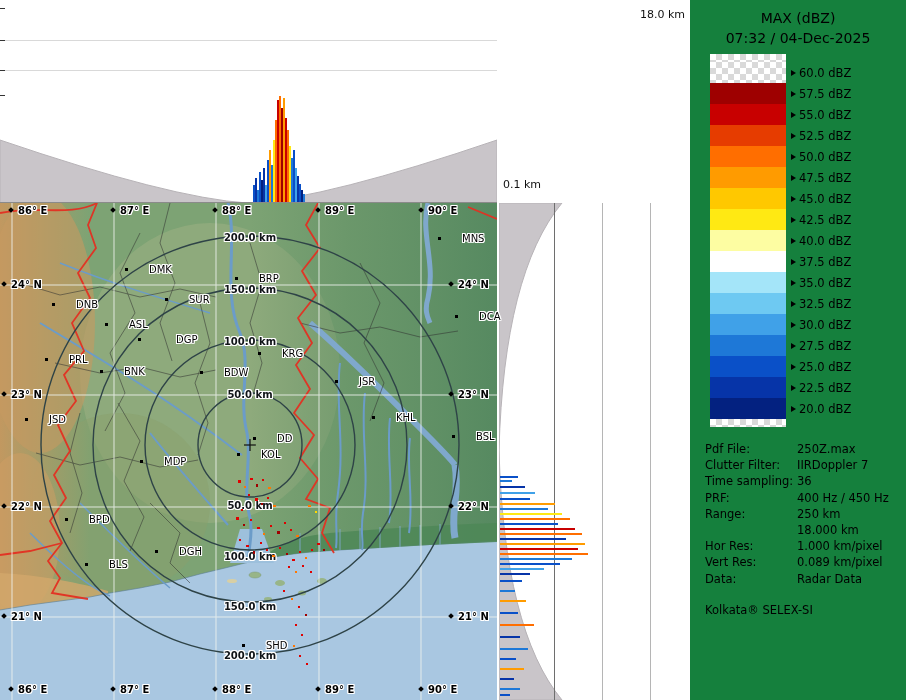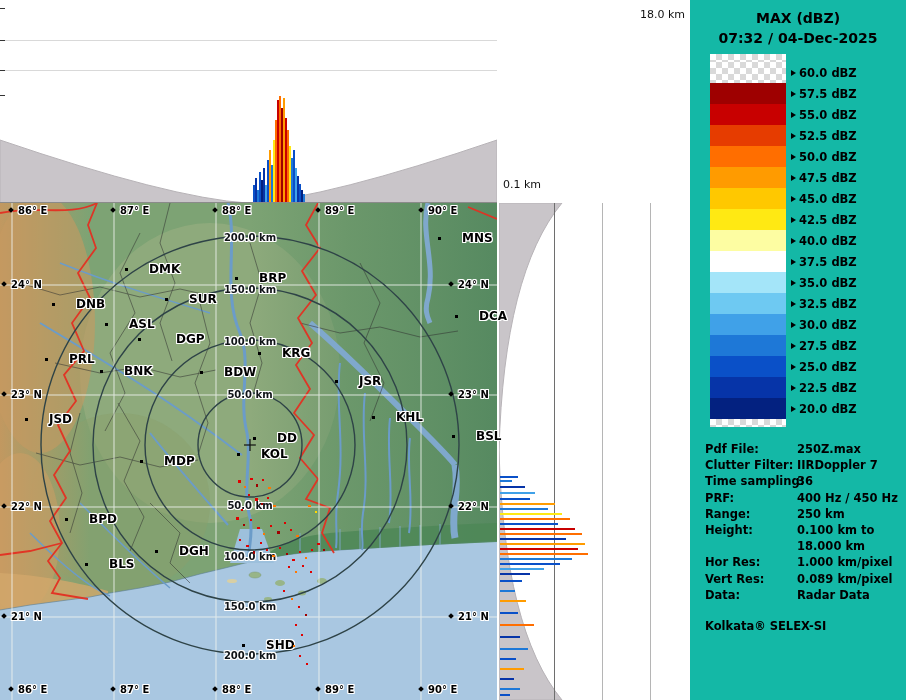--- a/index.html
+++ b/index.html
@@ -5,35 +5,35 @@
   html,body{margin:0;padding:0;background:#fff;}
   #app{position:relative;width:906px;height:700px;overflow:hidden;background:#fff;
        font-family:"DejaVu Sans",sans-serif;color:#000;}
 
   
   #top-strip{position:absolute;left:0;top:0;width:497px;height:203px;background:#fff;
              box-sizing:border-box;border-bottom:1px solid #8a8a8a;overflow:hidden;}
   #right-strip{position:absolute;left:497px;top:203px;width:193px;height:497px;background:#fff;
                box-sizing:border-box;border-left:2px solid #fff;overflow:hidden;}
   #map-area{position:absolute;left:0;top:203px;width:497px;height:497px;overflow:hidden;}
-  #legend-panel{position:absolute;left:690px;top:0;width:216px;height:700px;background:#14b8a6;font-weight:bold;}
+  #legend-panel{position:absolute;left:690px;top:0;width:216px;height:700px;background:#15803d;}
   #overlay{position:absolute;left:0;top:0;width:906px;height:700px;pointer-events:none;z-index:40;}
 
   
   .hgrid{position:absolute;left:0;width:497px;height:1px;background:#d9d9d9;}
   .tick{position:absolute;left:0;width:5px;height:1px;background:#333;}
   .vgrid{position:absolute;top:0;width:1px;height:497px;}
 
   
   .axislbl{position:absolute;font-size:11px;color:#111;white-space:nowrap;}
 
   
   .halo{text-shadow:1px 0 0 #fff,-1px 0 0 #fff,0 1px 0 #fff,0 -1px 0 #fff,
         1px 1px 0 #fff,-1px -1px 0 #fff,1px -1px 0 #fff,-1px 1px 0 #fff;}
-  .maplbl{position:absolute;font-size:12px;font-weight:bold;color:#000;white-space:nowrap;line-height:11px;padding-left:16px;}
+  .maplbl{position:absolute;font-size:10px;font-weight:normal;color:#000;white-space:nowrap;line-height:11px;padding-left:16px;}
   .gridlbl{position:absolute;font-size:10px;font-weight:bold;color:#000;white-space:nowrap;line-height:11px;}
   .ringlbl{position:absolute;transform:translateX(-50%);font-size:10px;font-weight:bold;color:#101418;
            white-space:nowrap;line-height:11px;}
   .dot{position:absolute;width:3px;height:3px;background:#000;}
   .diamond{position:absolute;width:4px;height:4px;background:#000;transform:rotate(45deg);}
   .cell{position:absolute;}
   .bar{position:absolute;}
 
   
   #legend-head{text-align:center;margin-top:8px;font-size:14px;line-height:20px;}
@@ -519,24 +519,20 @@
         </div>
         <div class="irow">
           <span>PRF:</span>
           <span>400 Hz / 450 Hz</span>
         </div>
         <div class="irow">
           <span>Range:</span>
           <span>250 km</span>
         </div>
         <div class="irow">
-          <span>Height:</span>
-          <span>0.100 km to</span>
-        </div>
-        <div class="irow">
           <span></span>
           <span>18.000 km</span>
         </div>
         <div class="irow">
           <span>Hor Res:</span>
           <span>1.000 km/pixel</span>
         </div>
         <div class="irow">
           <span>Vert Res:</span>
           <span>0.089 km/pixel</span>

